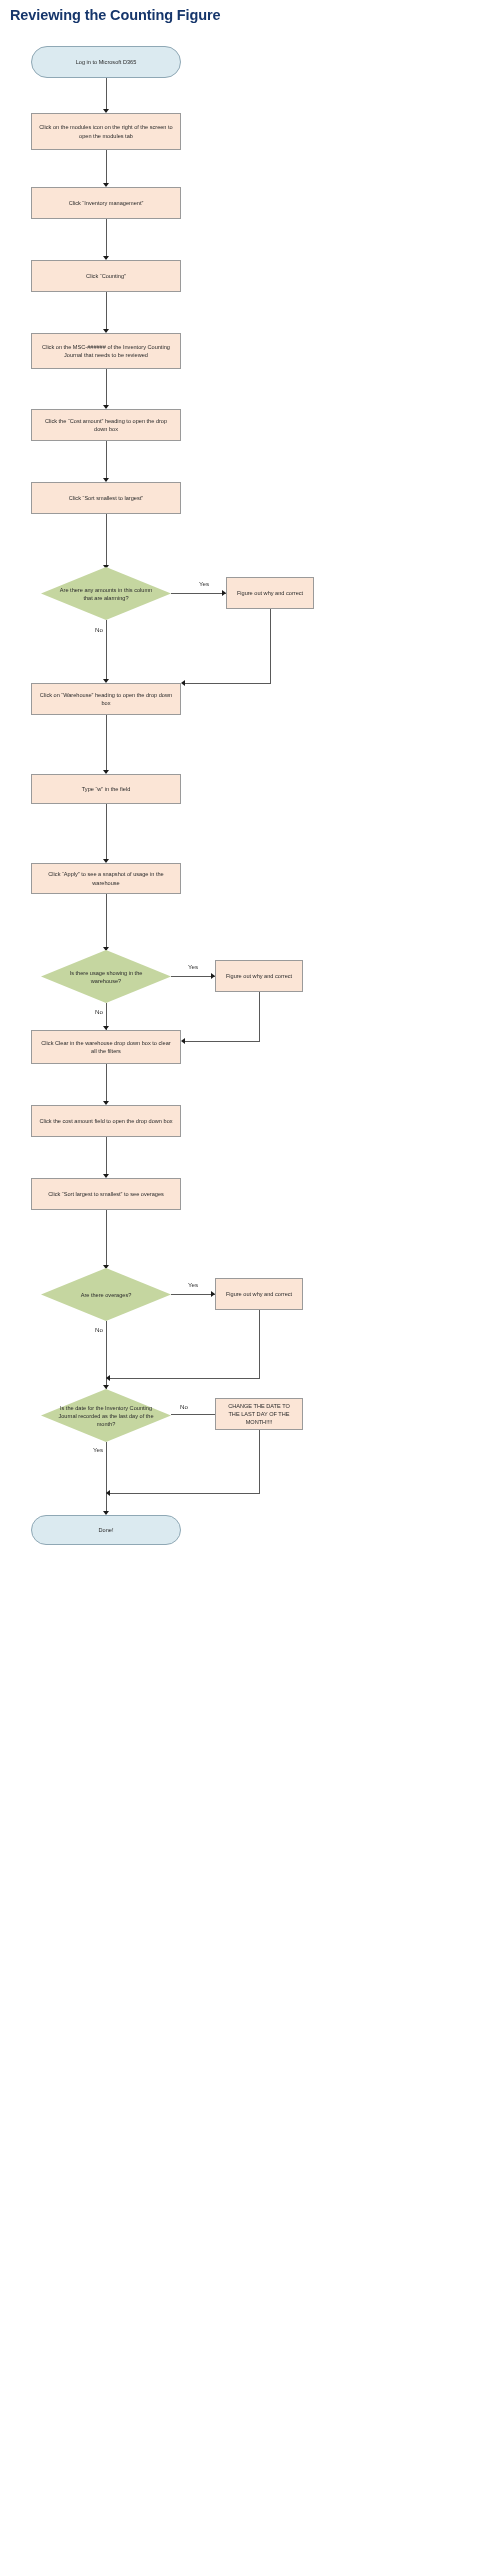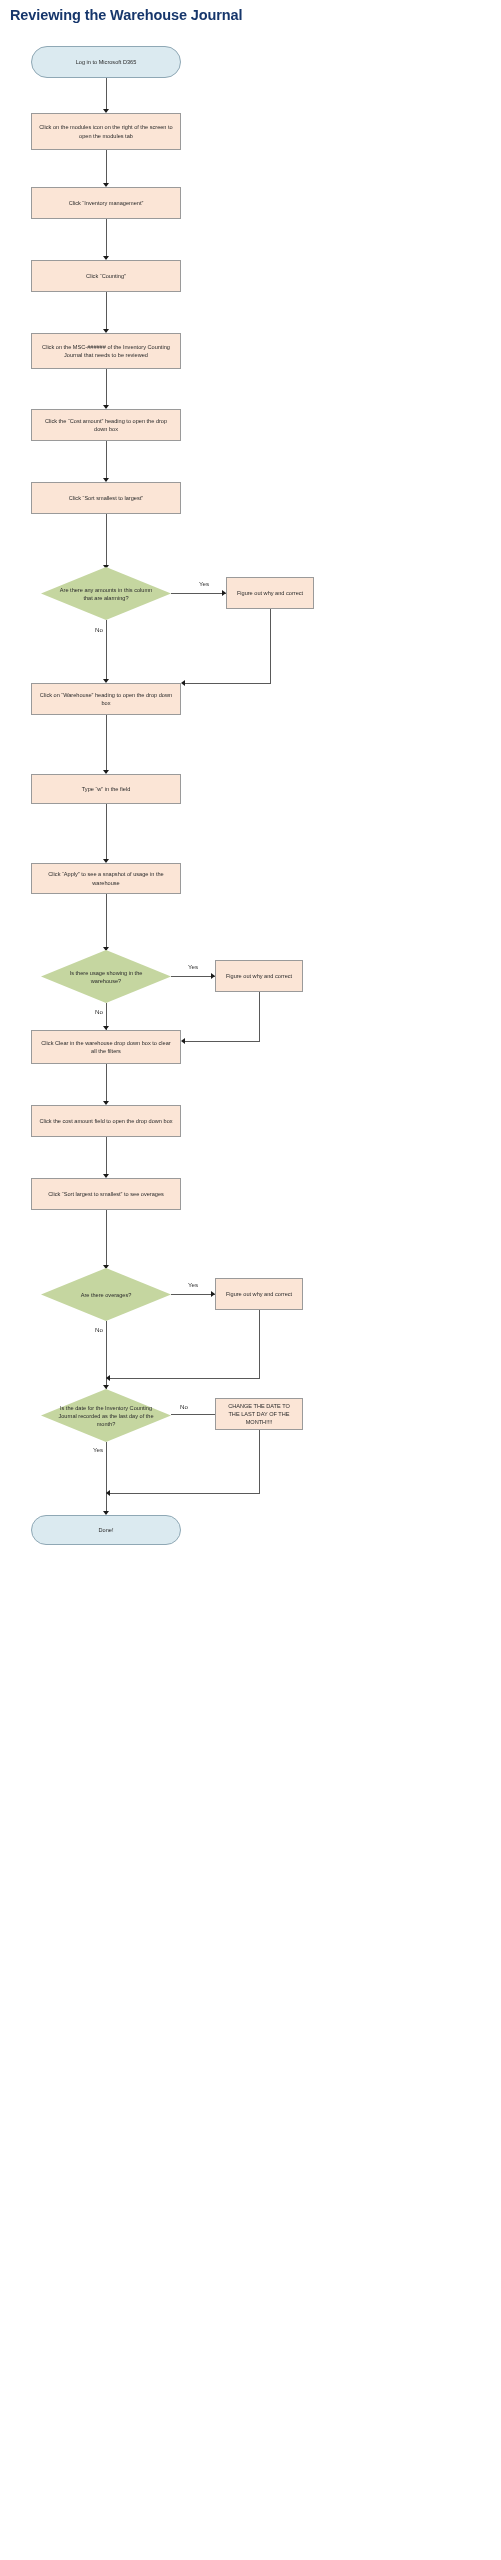--- a/index.html
+++ b/index.html
@@ -103,21 +103,21 @@
     font-size:6.2px;
     color:#2b2b2b;
     white-space:nowrap;
   }
 </style>
 </head>
 <body>
 
 <div id="page">
 
-  <div id="title">Reviewing the Warehouse Journal</div>
+  <div id="title">Reviewing the Counting Figure</div>
 
   <div class="node terminator" style="left:31px;top:46px;width:150px;height:32px;">
     <span>Log in to Microsoft D365</span>
   </div>
   <div class="vline" style="left:106px;top:78px;height:34px;"></div>
   <div class="arrow-down" style="left:102.8px;top:109px;"></div>
 
   <div class="node process" style="left:31px;top:113px;width:150px;height:37px;">
     <span>Click on the modules icon on the right of the screen to open the modules tab</span>
   </div>

